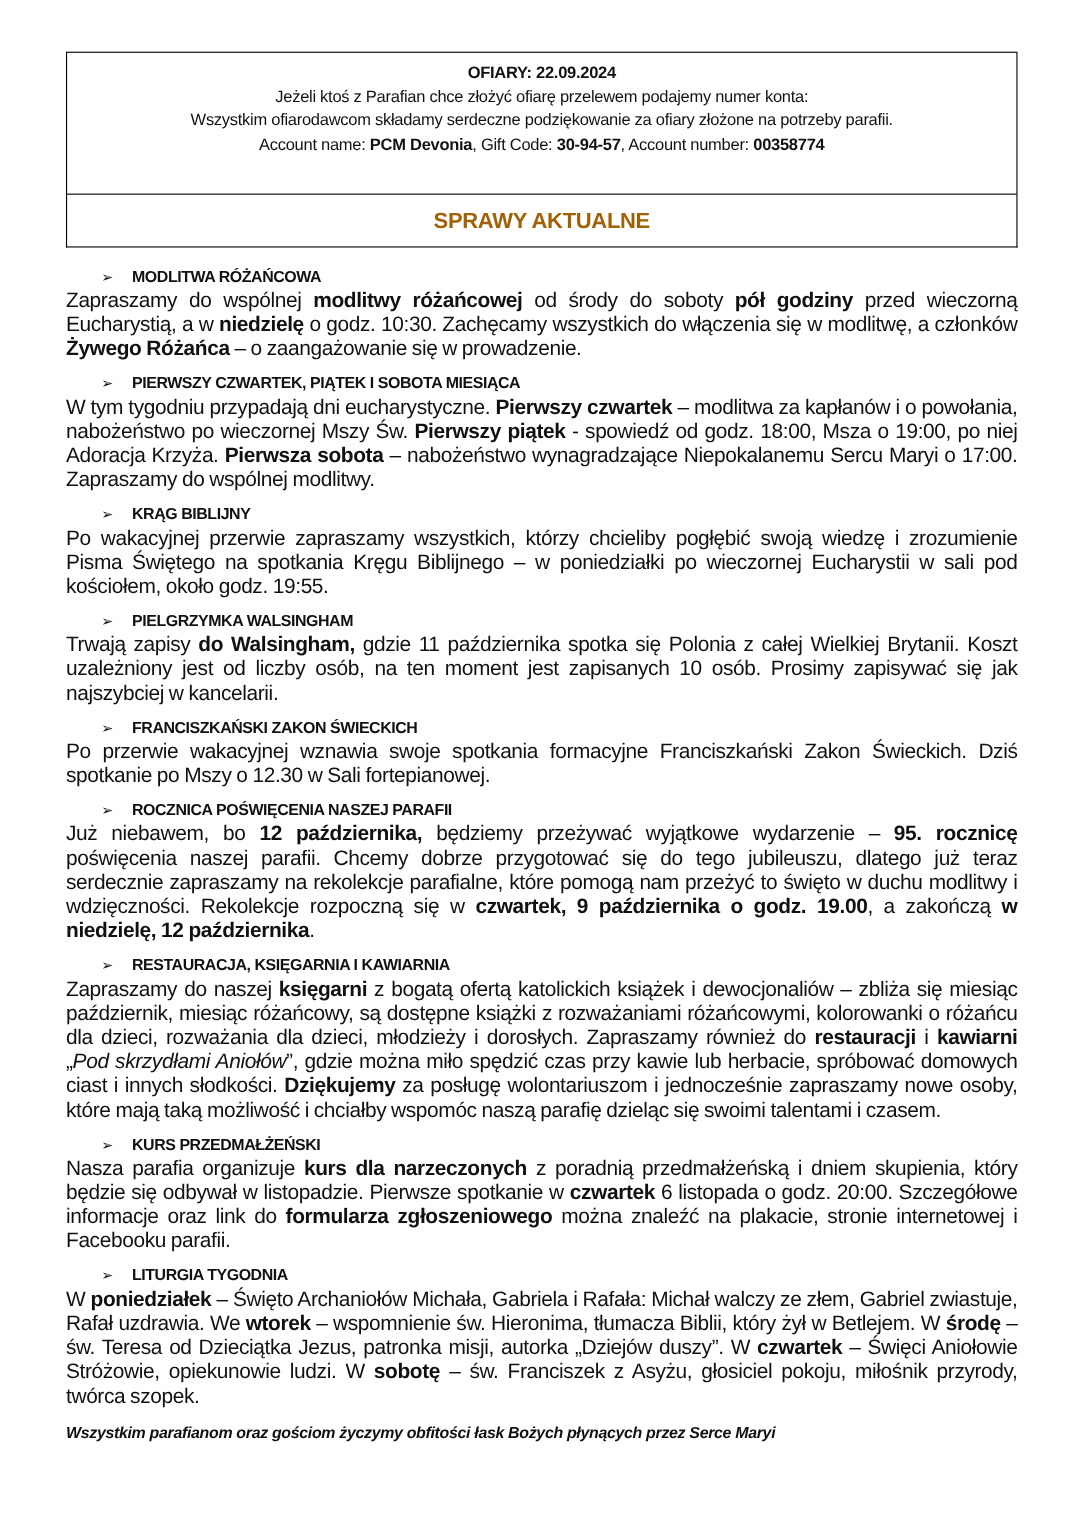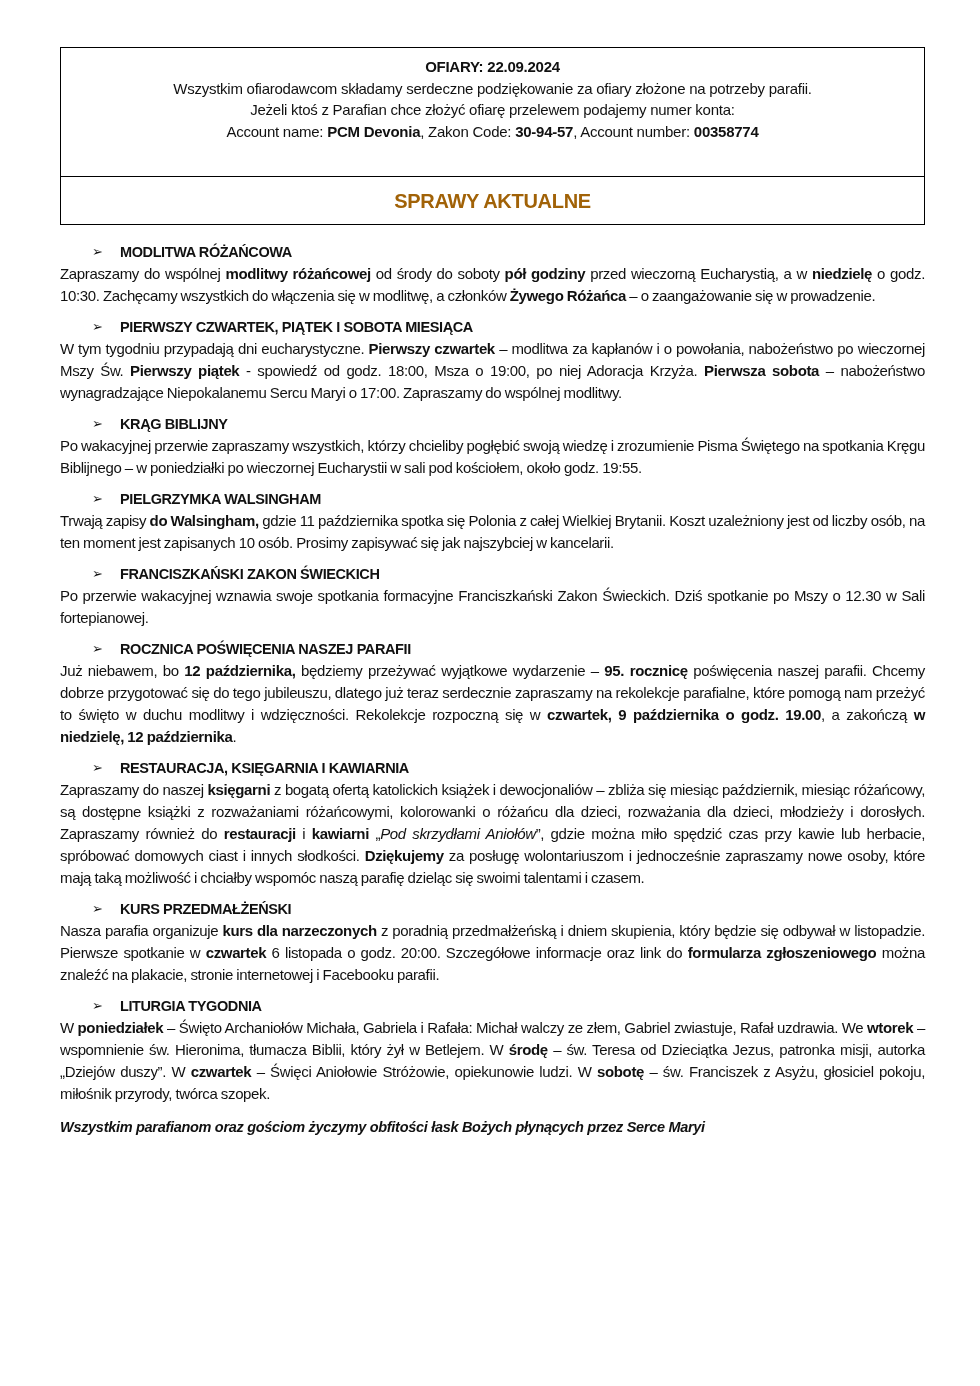--- a/index.html
+++ b/index.html
@@ -59,21 +59,21 @@
       display: flex;
       align-items: center;
       letter-spacing: -0.4px;
     }
     .item-head .arrow {
       width: 28px;
       font-size: 13px;
       font-weight: normal;
     }
     .item-body {
-      font-size: 15px;
+      font-size: 19px;
       line-height: 22px;
       text-align: justify;
       letter-spacing: -0.35px;
       word-spacing: -0.5px;
     }
     .item-body b { font-weight: bold; }
     .item-body i { font-style: italic; }
     .closing {
       margin-top: 14px;
       text-align: left;
@@ -83,24 +83,24 @@
       letter-spacing: -0.3px;
     }
   </style>
 </head>
 <body>
 
 <div class="page">
 
   <div class="box offer-box">
     <div class="title">OFIARY:  22.09.2024</div>
+    <div>Jeżeli ktoś z Parafian chce złożyć ofiarę przelewem podajemy numer konta:</div>
     <div>Wszystkim ofiarodawcom składamy serdeczne podziękowanie za ofiary złożone na potrzeby parafii.</div>
-    <div>Jeżeli ktoś z Parafian chce złożyć ofiarę przelewem podajemy numer konta:</div>
     <div>
-      <span>Account name: </span><b>PCM Devonia</b><span>, Zakon Code: </span><b>30-94-57</b><span>, Account number: </span><b>00358774</b>
+      <span>Account name: </span><b>PCM Devonia</b><span>, Gift Code: </span><b>30-94-57</b><span>, Account number: </span><b>00358774</b>
     </div>
   </div>
 
   <div class="box section-box">
     <span>SPRAWY AKTUALNE</span>
   </div>
 
   <div class="sections" id="sections">
       <div class="item">
         <div class="item-head">

